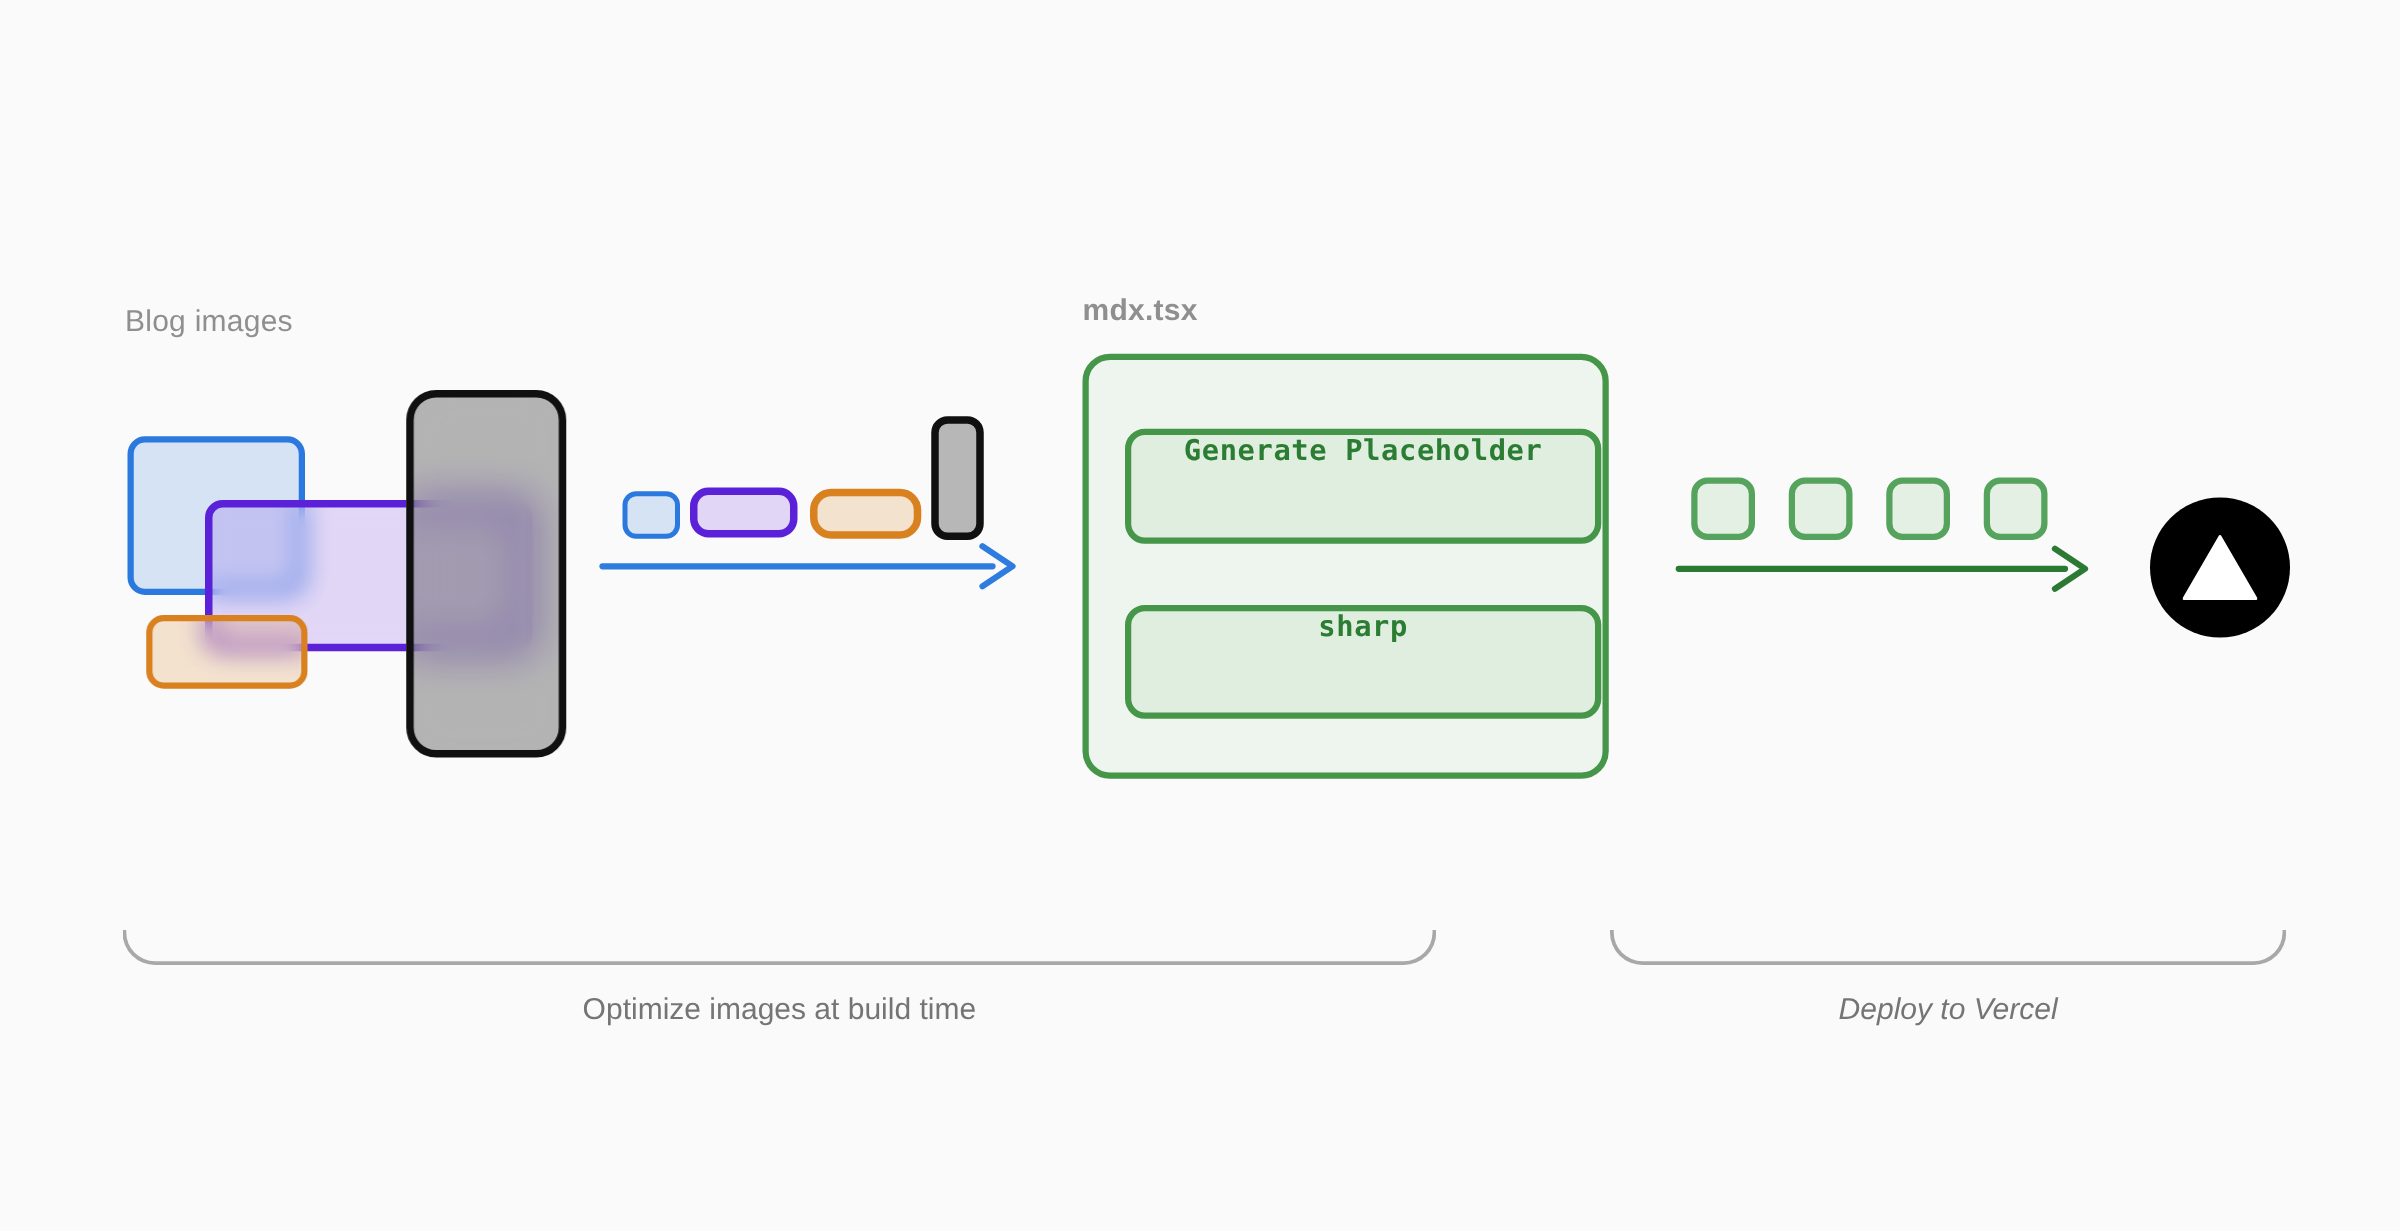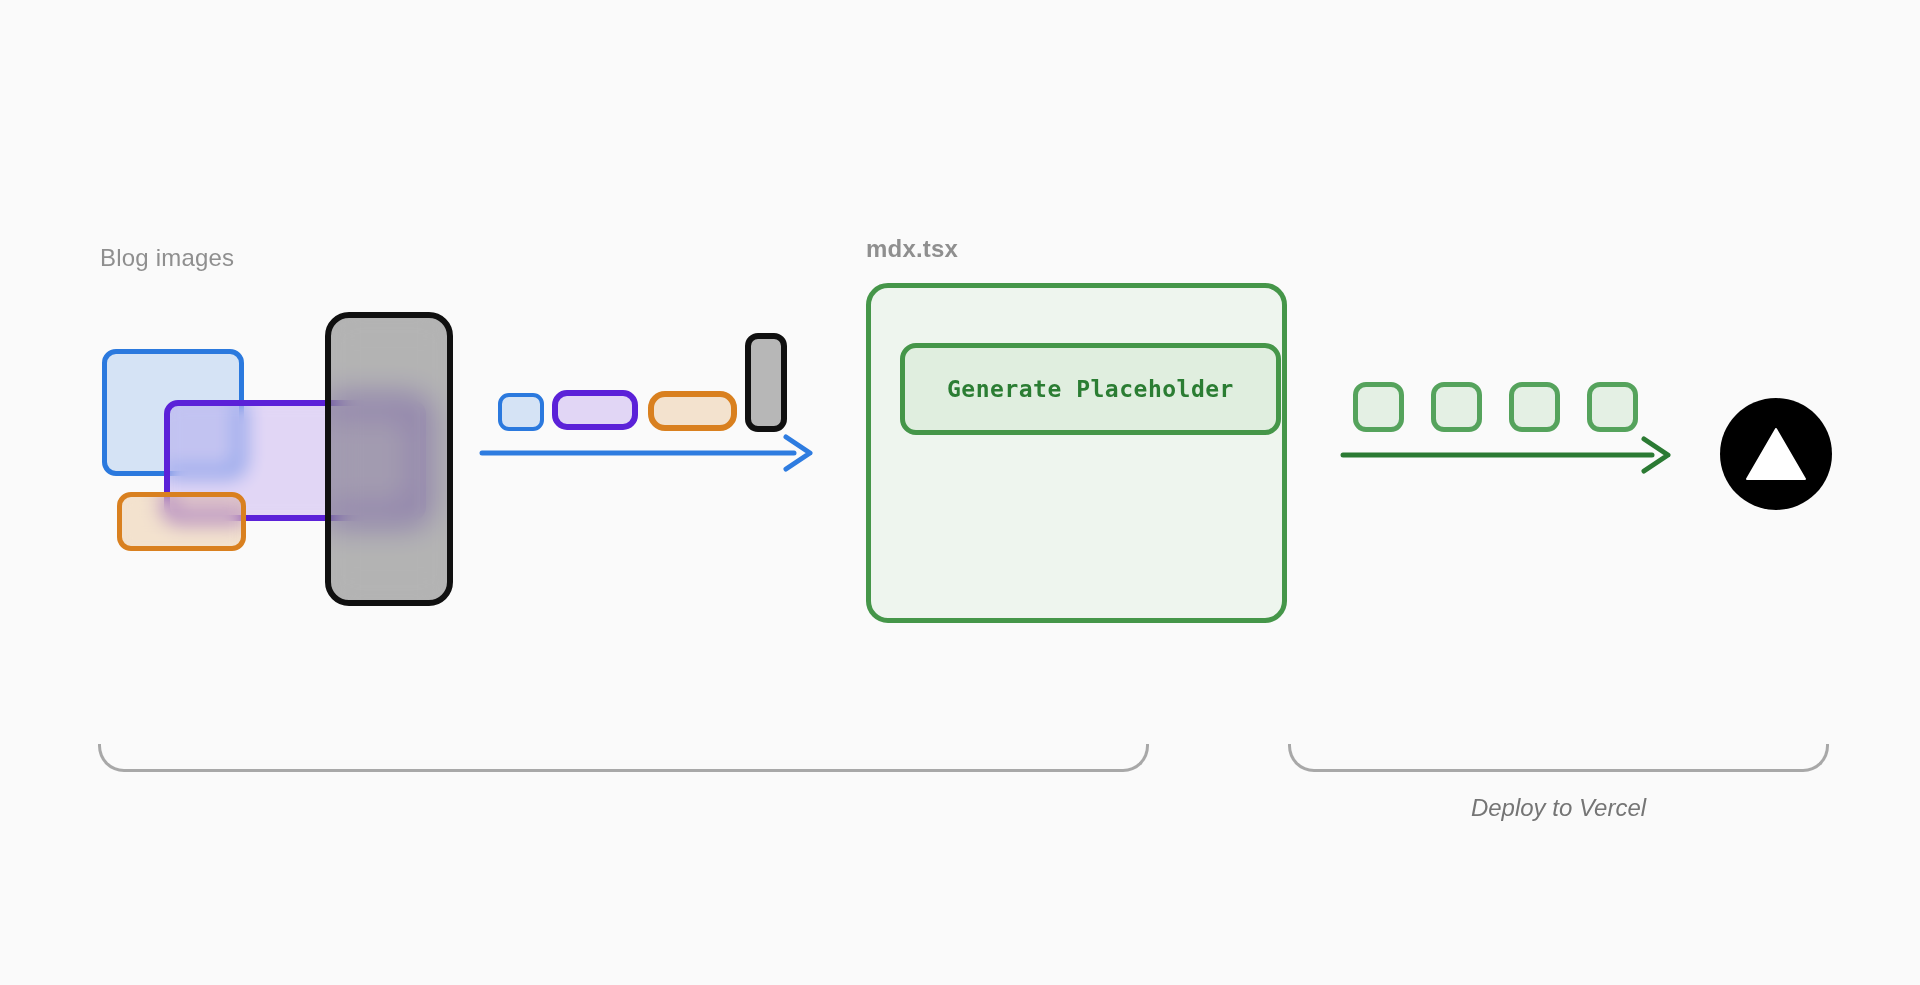--- a/index.html
+++ b/index.html
@@ -80,21 +80,21 @@
   
   .pipeline-box {
     position: absolute; left: 866px; top: 283px; width: 421px; height: 340px;
     border: 5px solid #459649; border-radius: 22px;
     background: #eef5ee;
   }
   .pipeline-step {
     position: absolute; left: 900px; width: 381px;
     border: 5px solid #459649; border-radius: 16px;
     background: #e0eedf;
-    display: flex; align-items: center; justify-content: center;
+    display: flex; justify-content: center;
   }
   .step-generate { top: 343px; height: 92px; }
   .step-sharp    { top: 484px; height: 91px; }
   .step-label {
     font-family: "DejaVu Sans Mono", "Liberation Mono", monospace;
     font-weight: bold; font-size: 23px; color: #2b7d33;
     letter-spacing: 0.5px; white-space: nowrap;
   }
 
   
@@ -151,34 +151,38 @@
     <line x1="2" y1="21" x2="314" y2="21" stroke-width="5" stroke-linecap="round" stroke="#2e7ce0"></line>
     <polyline points="306,5 330,21 306,37" fill="none" stroke-width="5" stroke-linecap="round" stroke-linejoin="round" stroke="#2e7ce0"></polyline>
   </svg>
 
   <div class="lbl" style="left:866px; top:235px;font-weight:bold;">mdx.tsx</div>
 
   <div class="pipeline-box"></div>
   <div class="pipeline-step step-generate">
     <span class="step-label">Generate Placeholder</span>
   </div>
+  <div class="pipeline-step step-sharp">
+    <span class="step-label">sharp</span>
+  </div>
 
   <div class="out-square sq-1"></div>
   <div class="out-square sq-2"></div>
   <div class="out-square sq-3"></div>
   <div class="out-square sq-4"></div>
 
   <svg class="arrow-svg arrow-deploy" width="336" height="42" viewBox="0 0 336 42">
     <line x1="2" y1="21" x2="311" y2="21" stroke-width="5" stroke-linecap="round" stroke="#2b7a33"></line>
     <polyline points="303,5 327,21 303,37" fill="none" stroke-width="5" stroke-linecap="round" stroke-linejoin="round" stroke="#2b7a33"></polyline>
   </svg>
 
   <div class="vercel-circle">
     <svg width="60" height="52" viewBox="0 0 60 52">
       <polygon points="30,1 59,51 1,51" fill="#ffffff" stroke="#ffffff" stroke-width="2" stroke-linejoin="round"></polygon>
     </svg>
   </div>
 
   <div class="brace brace-left"></div>
   <div class="brace brace-right"></div>
+  <div class="brace-caption caption-left">Optimize images at build time</div>
   <div class="brace-caption caption-right">Deploy to Vercel</div>
 
 </div>
 
 </body></html>

